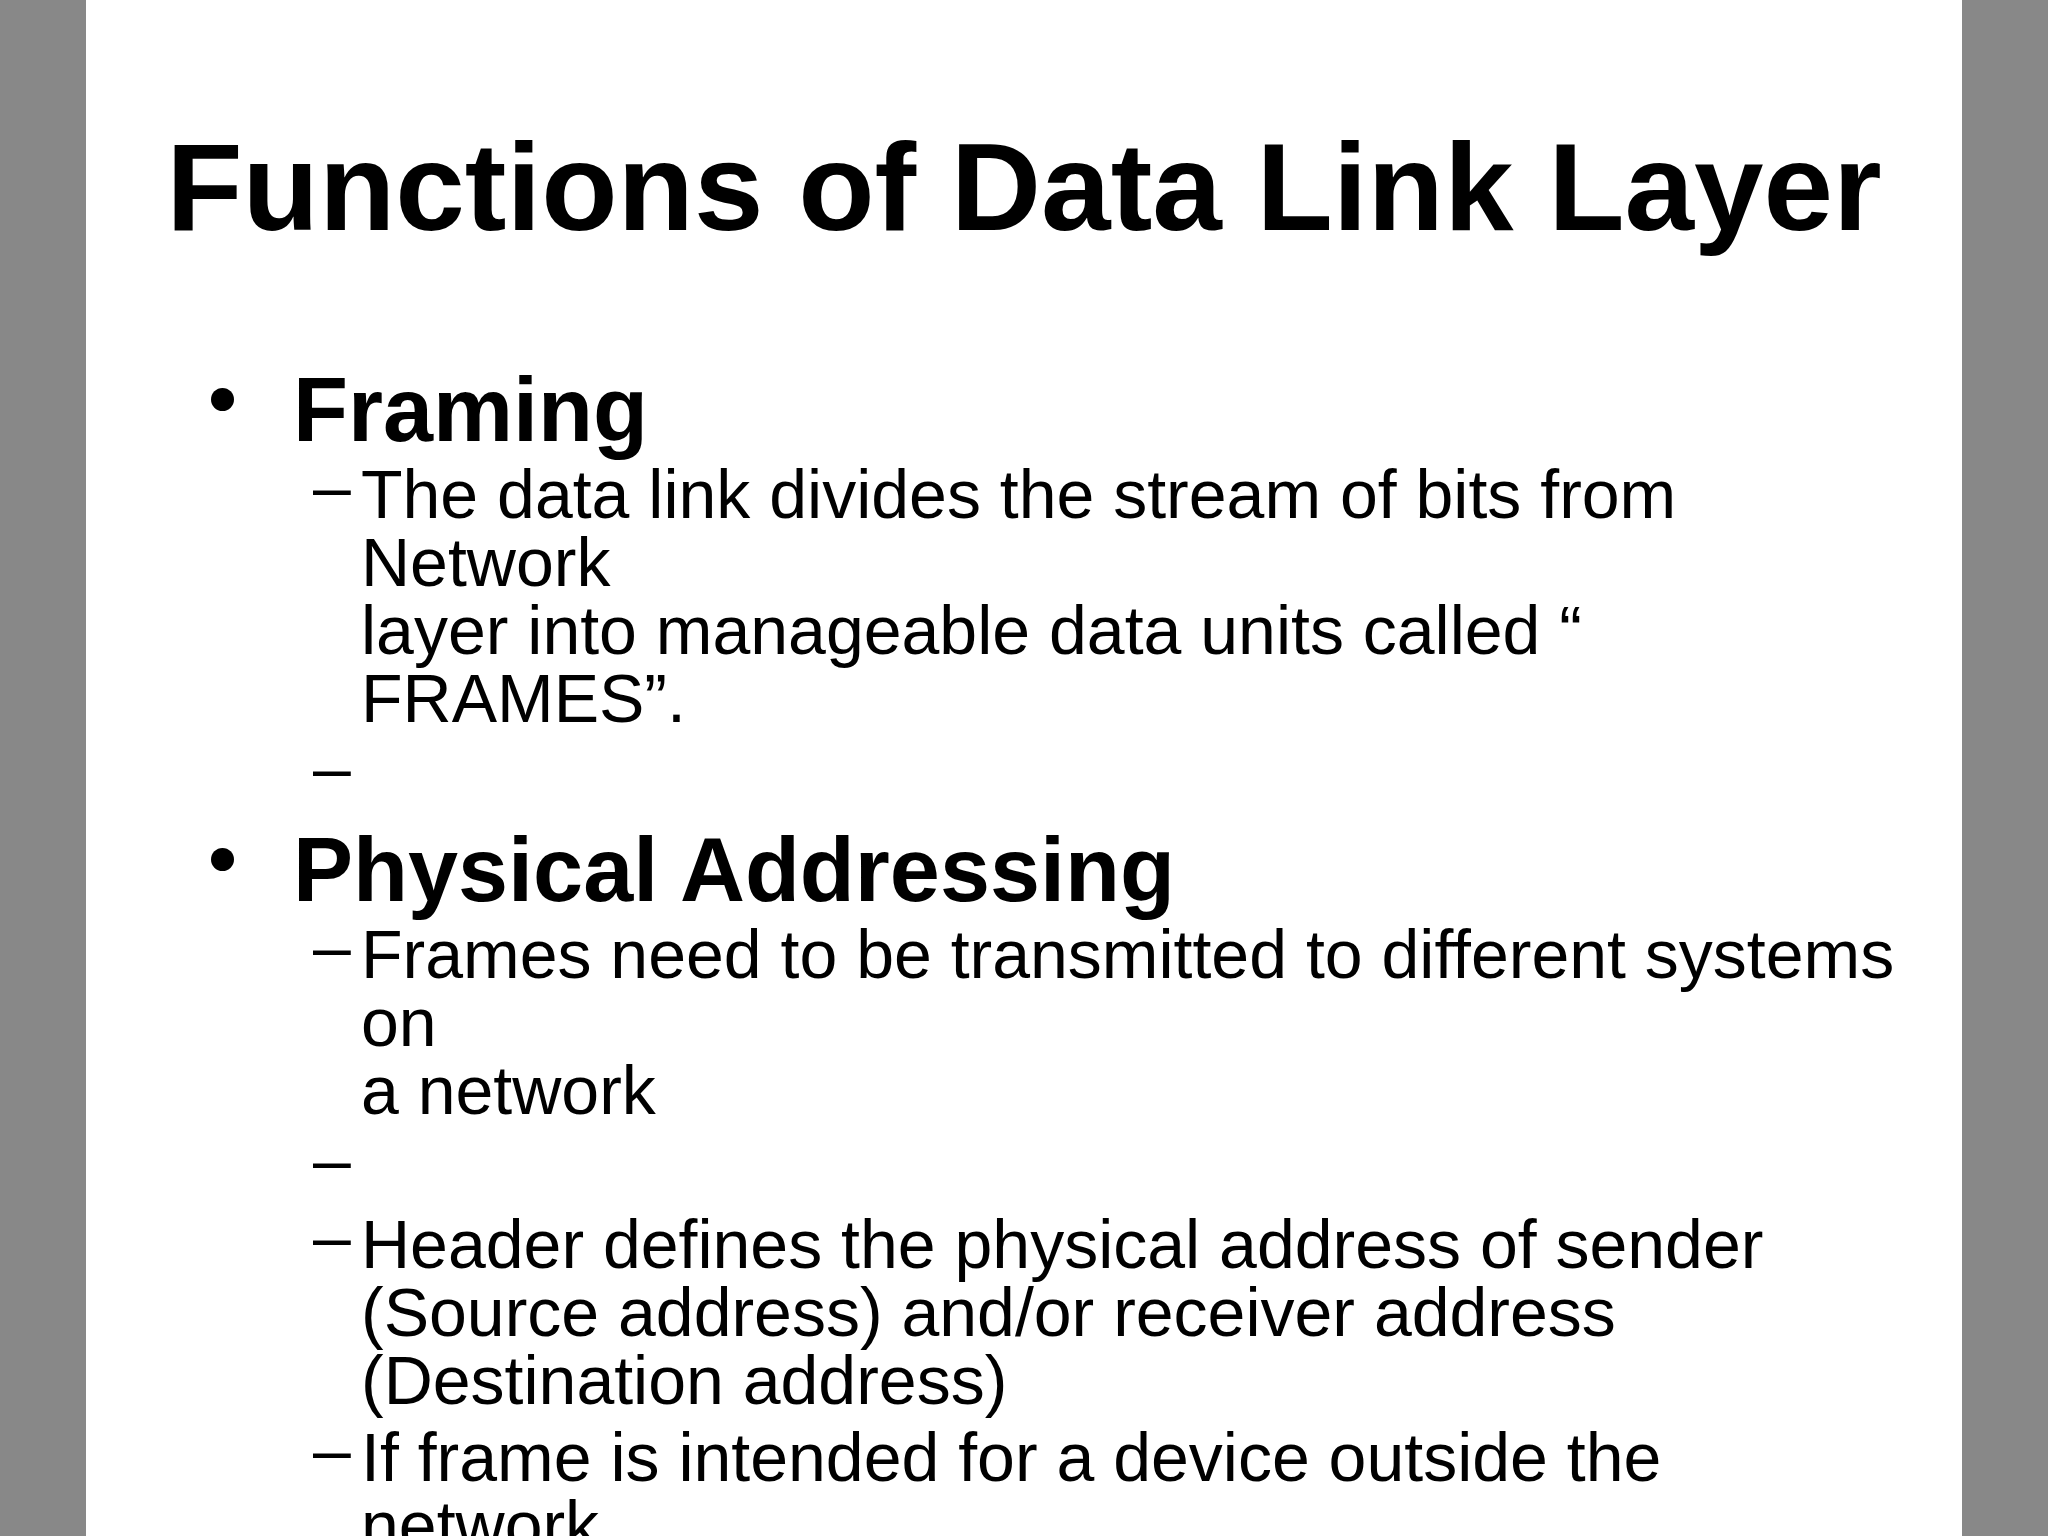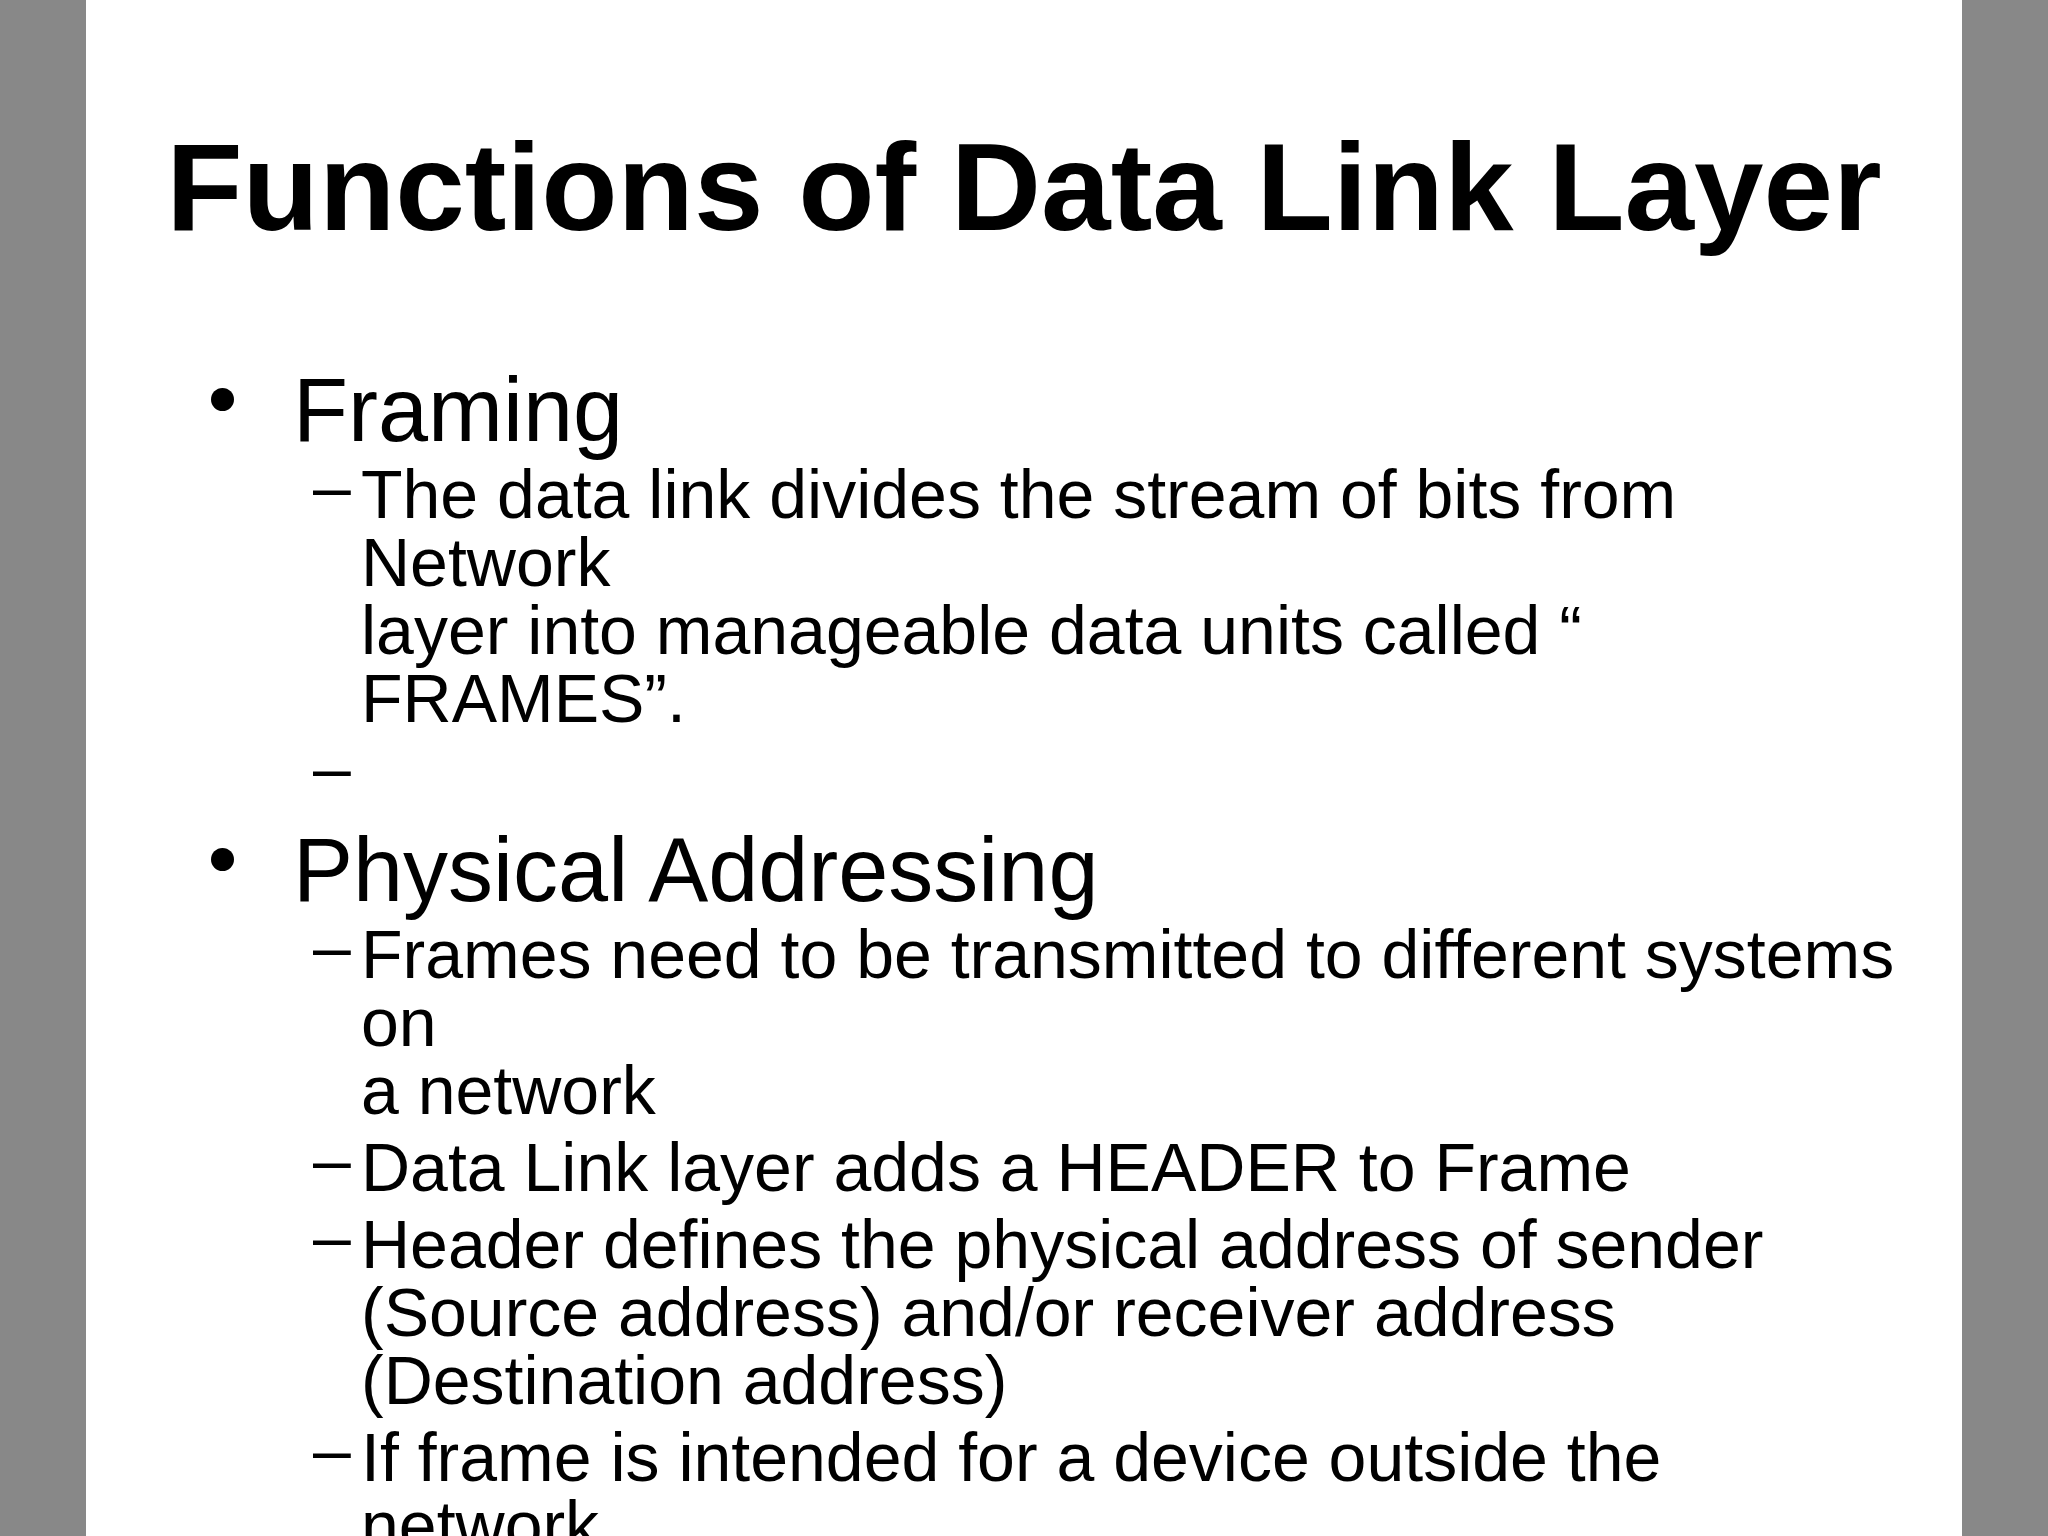--- a/index.html
+++ b/index.html
@@ -43,21 +43,21 @@
     flex: none;
     width: 23px;
     height: 23px;
     margin-top: 27px;
     margin-right: 59px;
     border-radius: 50%;
     background: #000000;
   }
   .l1 .h {
     font-size: 90px;
-    font-weight: normal;
+    font-weight: bold;
     line-height: 1.1;
     white-space: pre-line;
   }
   
   .l2 {
     display: flex;
     align-items: flex-start;
     margin-left: 102px;
     margin-top: 0;
   }
@@ -107,21 +107,20 @@
     </div>
 
     <div class="l2">
       <span class="dash">–</span>
       <div class="t">Frames need to be transmitted to different systems on
 a network</div>
     </div>
 
     <div class="l2">
       <span class="dash">–</span>
-      <div class="t">Data Link layer adds a HEADER to Frame</div>
     </div>
 
     <div class="l2">
       <span class="dash">–</span>
       <div class="t">Header defines the physical address of sender
 (Source address) and/or receiver address
 (Destination address)</div>
     </div>
 
     <div class="l2">

